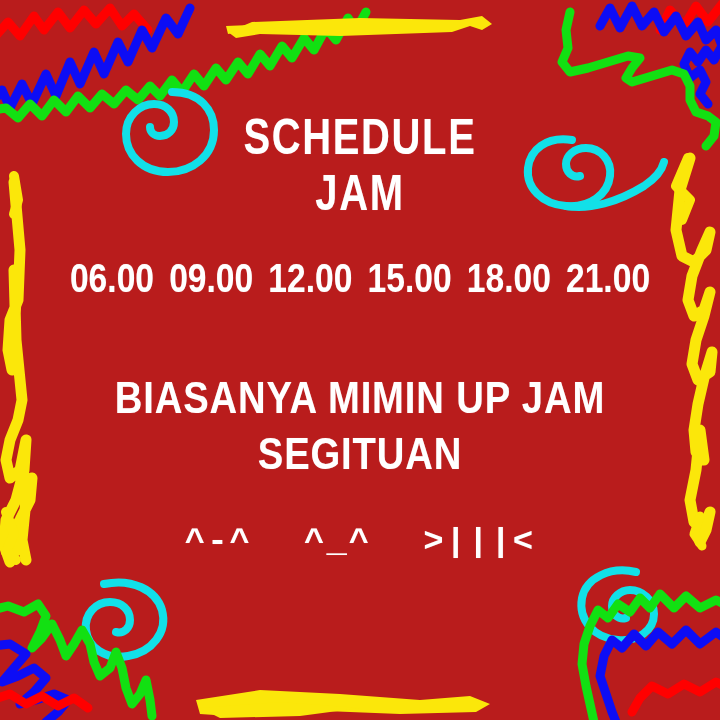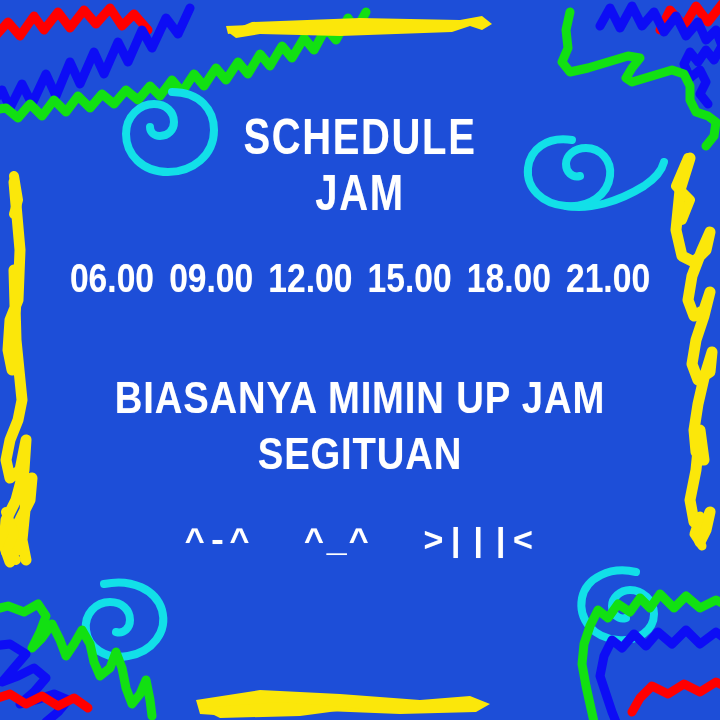--- a/index.html
+++ b/index.html
@@ -89,21 +89,21 @@
     letter-spacing: 2px;
   }
   #emoticon-row .emo {
     display: inline-block;
     padding: 0 26px;
   }
 </style>
 </head>
 <body>
 
-<div id="canvas" style="background: #1d4ed8;">
+<div id="canvas" style="background: #b91c1c;">
 
   <svg class="doodle-layer" viewBox="0 0 720 720" xmlns="http://www.w3.org/2000/svg">
 
     <polyline fill="none" stroke="#FF0000" stroke-width="9" stroke-linecap="round" stroke-linejoin="round" points="-8,40 8,22 20,36 34,16 44,30 58,12 70,28 84,10 96,24 110,8 122,26 134,14 148,30"></polyline>
 
     <polyline fill="none" stroke="#0D0DF5" stroke-width="9" stroke-linecap="round" stroke-linejoin="round" points="-8,104 2,90 10,108 22,84 32,104 46,74 56,96 70,62 80,84 94,52 104,74 118,42 128,62 142,30 152,48 166,18 178,34 190,8"></polyline>
 
     <polyline fill="none" stroke="#12E012" stroke-width="9" stroke-linecap="round" stroke-linejoin="round" points="-8,110 6,108 18,118 30,104 42,116 54,100 66,112 78,96 90,108 102,94 114,104 126,90 138,100 150,86 160,96 172,80 182,92 194,74 204,86 216,68 226,80 238,62 248,74 260,54 270,66 282,46 292,58 304,38 314,50 326,28 336,40 348,18 356,30 366,12"></polyline>
 
     <path fill="none" stroke="#12E0E8" stroke-width="8" stroke-linecap="round" d="M 172,92 C 200,92 214,110 214,130 C 214,156 192,172 168,172

